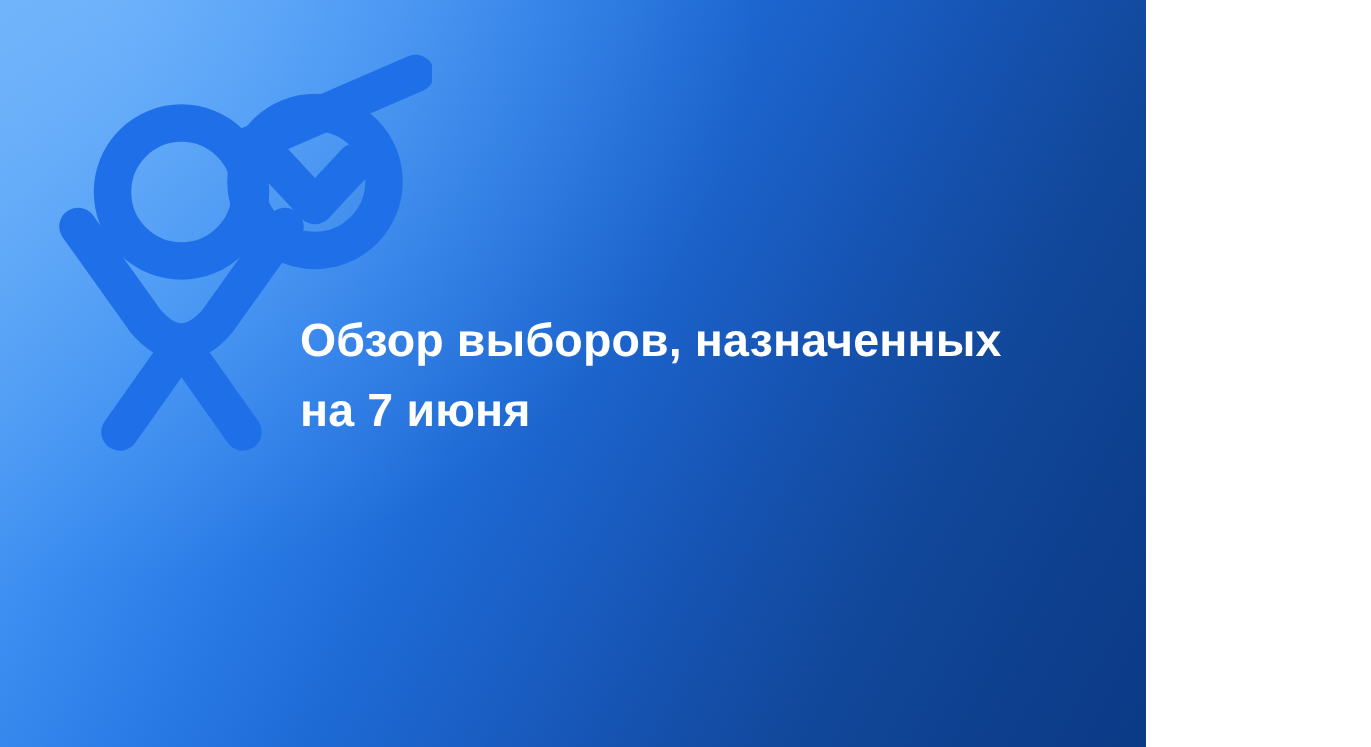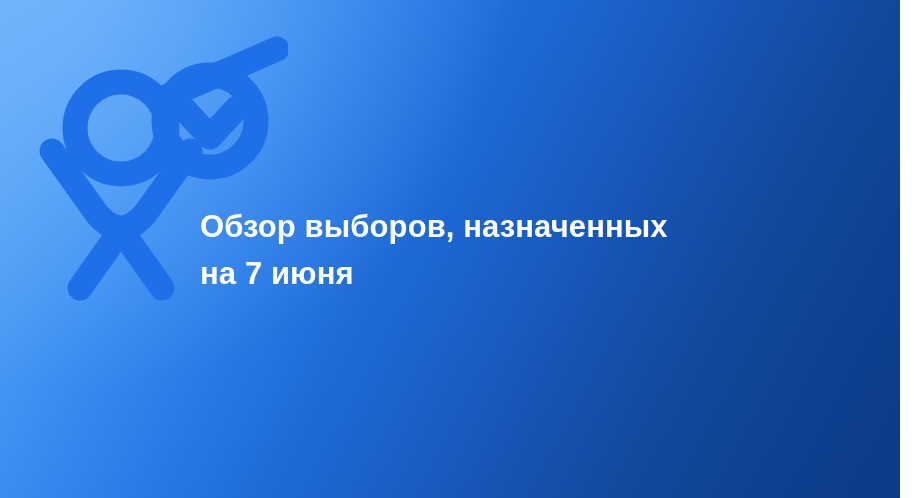--- a/index.html
+++ b/index.html
@@ -4,21 +4,21 @@
 <title>Обзор выборов</title>
 <style>
   html, body {
     margin: 0;
     padding: 0;
     background: #ffffff;
   }
 
   #banner {
     position: relative;
-    width: 900px;
+    width: 764px;
     height: 498px;
     overflow: hidden;
     
     background:
       linear-gradient(118deg,
         #63ACF7 0%,
         #57A3F6 8%,
         #3C8EF1 22%,
         #2A7BE6 34%,
         #1E6BD6 45%,

